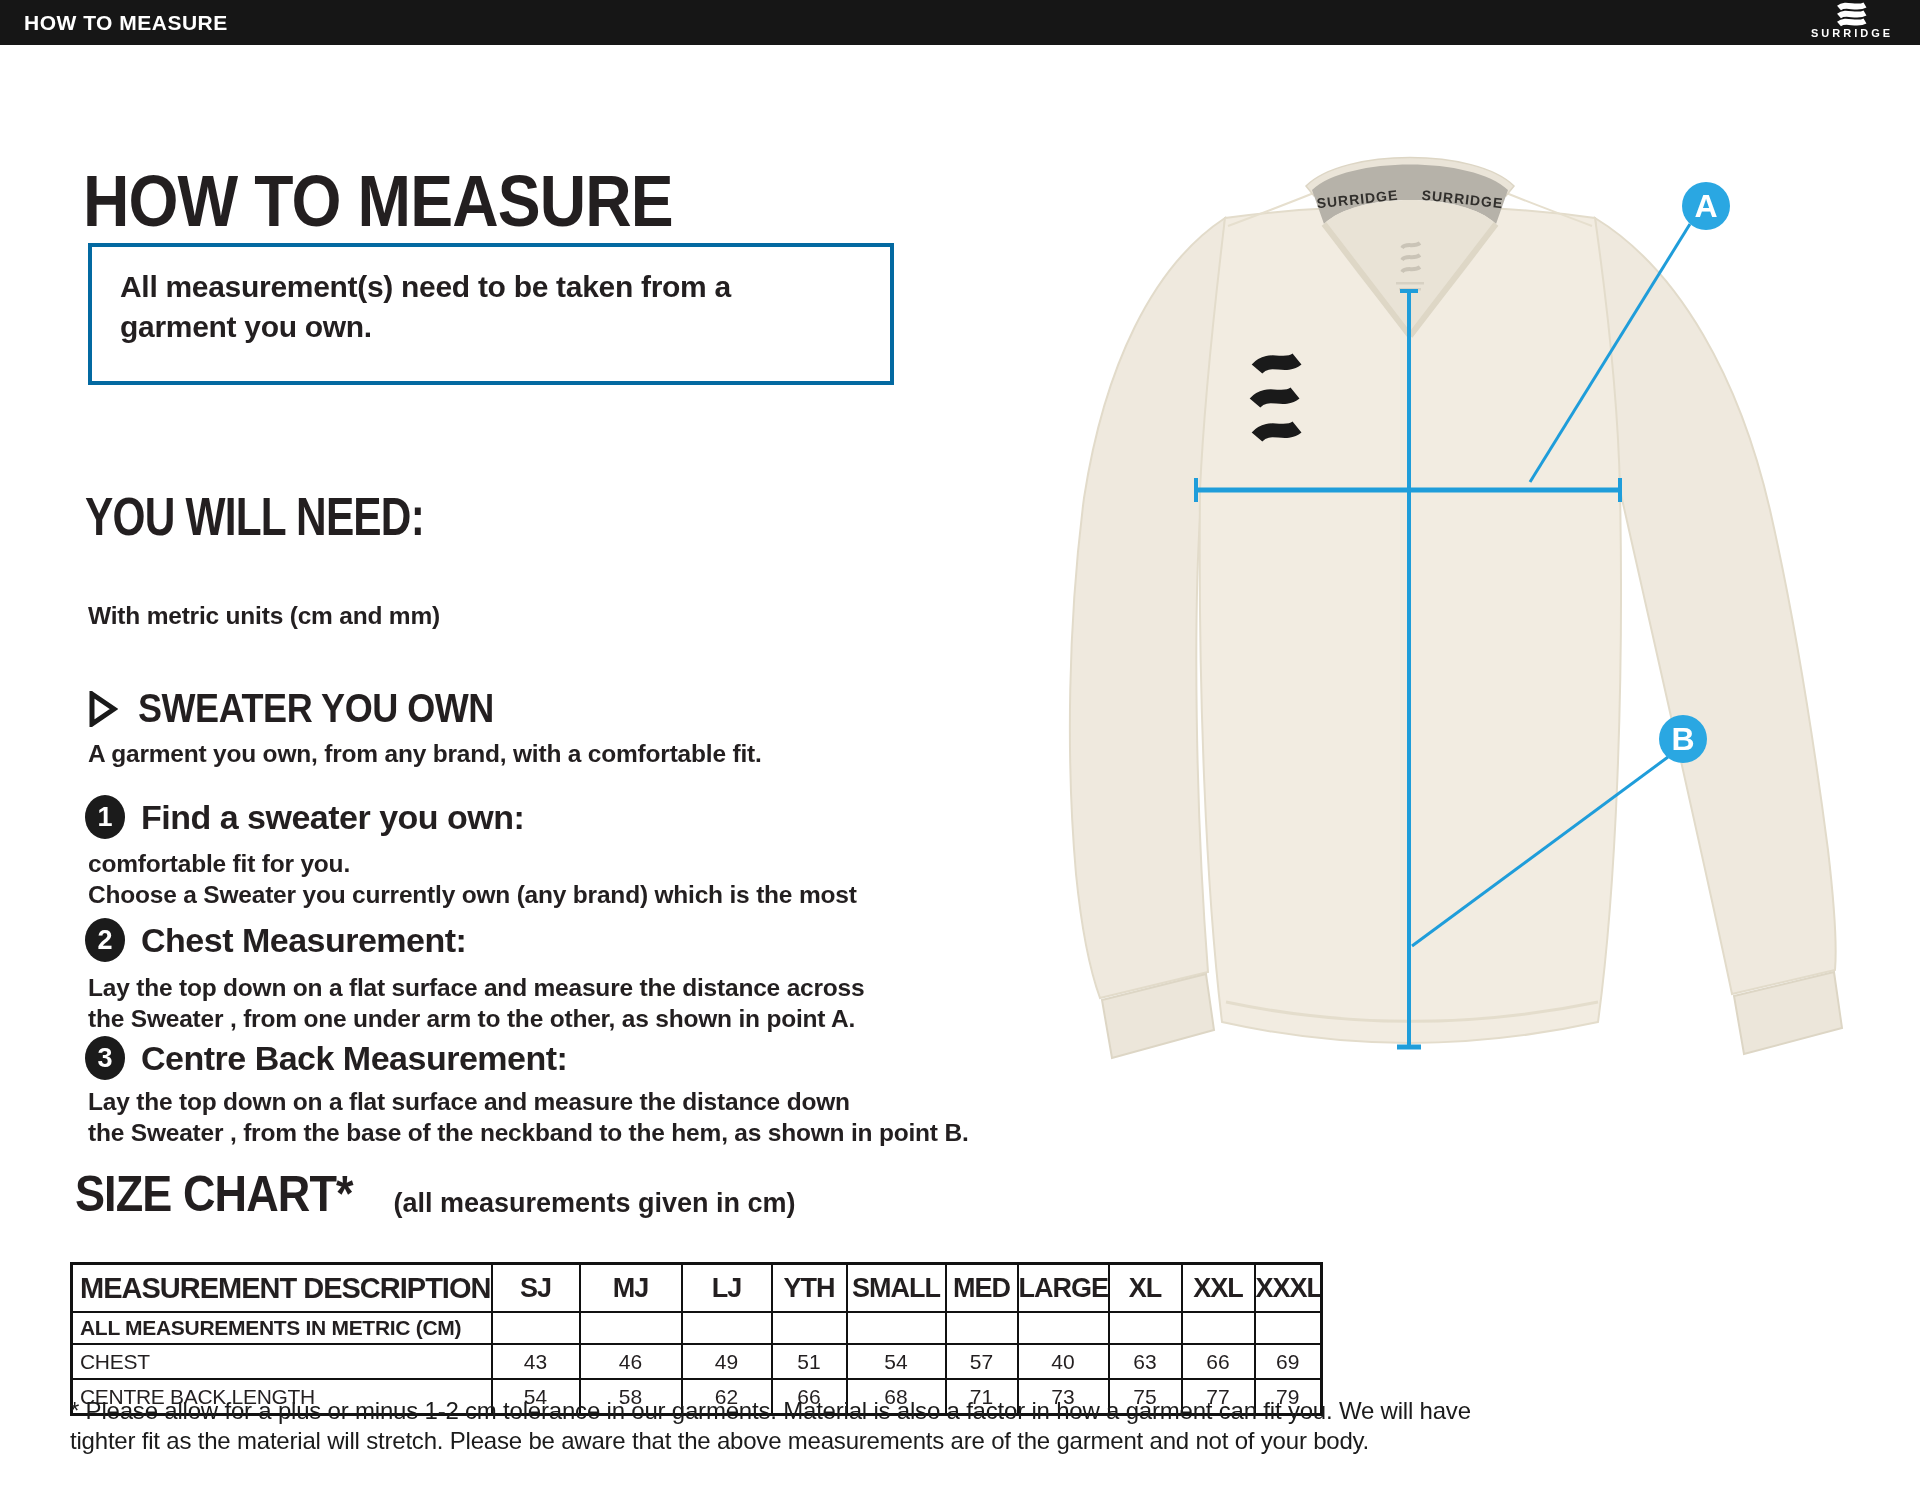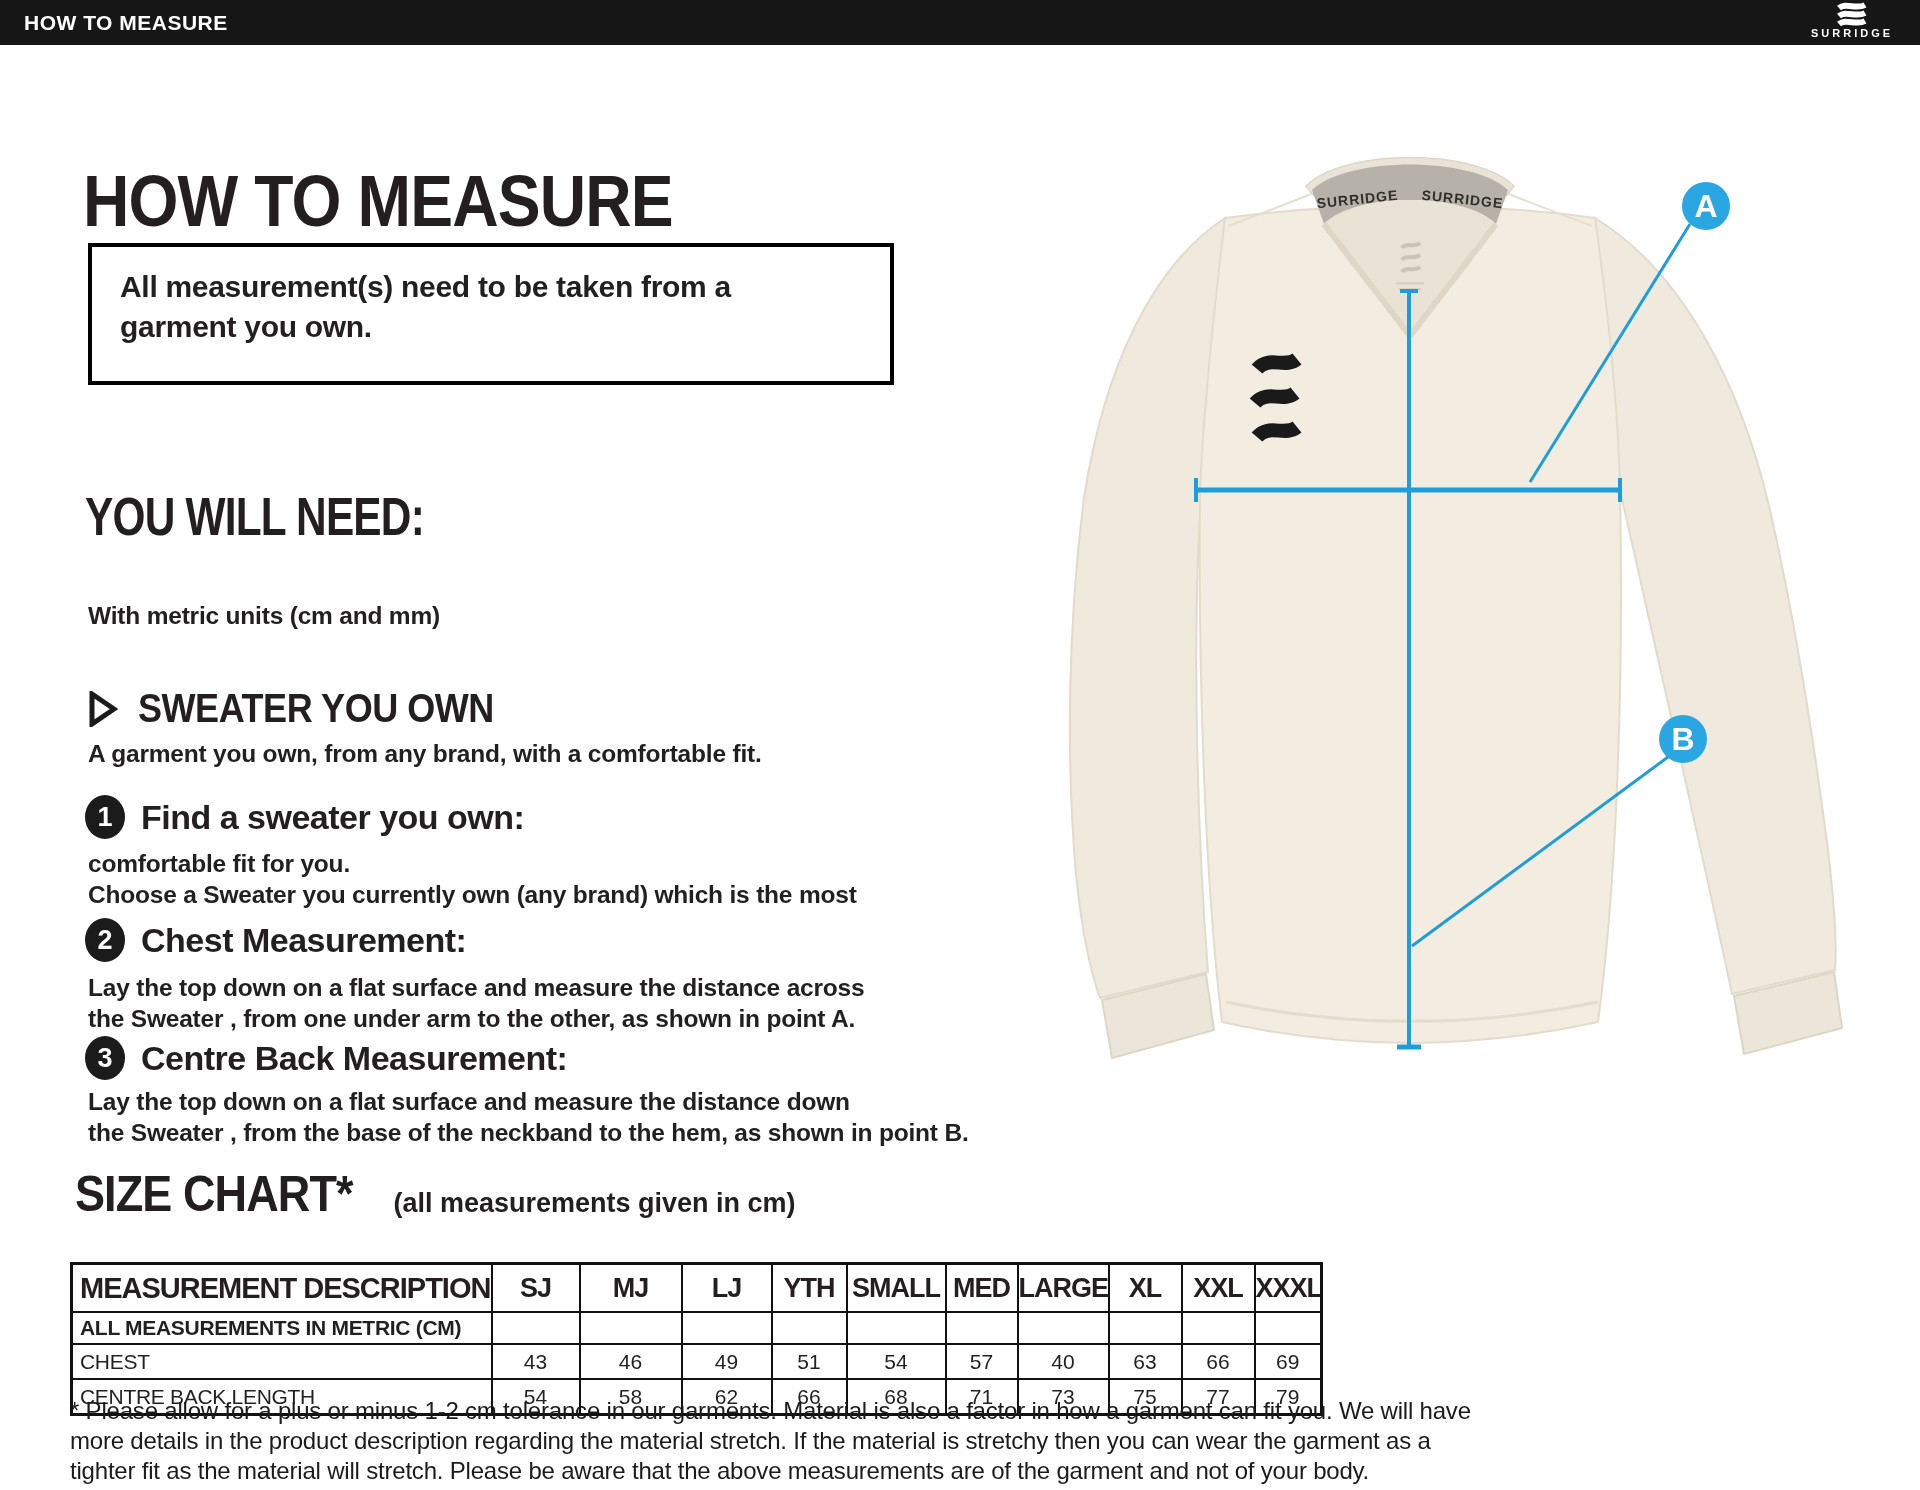--- a/index.html
+++ b/index.html
@@ -10,21 +10,21 @@
   .topbar{position:absolute;left:0;top:0;width:1920px;height:45px;background:#161616;}
   .topbar-title{position:absolute;left:24px;top:0;line-height:45px;font-size:21px;font-weight:bold;
                 color:#ffffff;letter-spacing:0.5px;}
   .topbar-logo{position:absolute;left:1796px;top:2px;width:112px;text-align:center;}
   .topbar-logo .mark{display:block;margin:0 auto;}
   .topbar-brand{display:block;margin-top:-2px;font-size:11px;font-weight:bold;color:#ffffff;letter-spacing:3px;}
 
   
   .h1{position:absolute;left:83px;top:110px;font-size:73px;font-weight:bold;letter-spacing:-1px;
       transform:scaleX(0.88);transform-origin:left top;white-space:nowrap;}
-  .notice-box{position:absolute;left:88px;top:243px;width:770px;height:96px;border:4px solid #000000;
+  .notice-box{position:absolute;left:88px;top:243px;width:770px;height:96px;border:4px solid #0369a1;
               padding:20px 0 18px 28px;}
   .notice-line{font-size:30px;font-weight:bold;line-height:40px;letter-spacing:-0.3px;}
 
   .h2{position:absolute;font-size:53px;font-weight:bold;letter-spacing:-1px;
       transform:scaleX(0.8);transform-origin:left top;white-space:nowrap;}
   .ywn-heading{left:85px;top:442px;}
 
   .need-item-row{position:absolute;display:flex;align-items:center;gap:20px;}
   .need-title{font-size:40px;font-weight:bold;letter-spacing:-0.5px;transform:scaleX(0.9);
               transform-origin:left center;white-space:nowrap;}
@@ -196,21 +196,20 @@
           <td>73</td>
           <td>75</td>
           <td>77</td>
           <td>79</td>
         </tr>
       </tbody>
   </table>
 
   <div class="footnote">
     <div>* Please allow for a plus or minus 1-2 cm tolerance in our garments. Material is also a factor in how a garment can fit you. We will have</div>
-    <div>more details in the product description regarding the material stretch.  If the material is stretchy then you can wear the garment as a</div>
     <div>tighter fit as the material will stretch.  Please be aware that the above measurements are of the garment and not of your body.</div>
   </div>
 
   <svg class="figure" width="860" height="960" viewBox="0 0 860 960">
 
     <path d="M 185,88 C 112,136 64,238 44,368 C 28,492 26,630 36,744 C 42,804 52,846 60,868 L 168,842 C 156,688 152,480 162,360 Z" fill="#efe9de" stroke="#e2dbca" stroke-width="2"></path>
     <path d="M 555,88 C 640,140 700,250 730,380 C 755,490 775,620 788,720 C 795,780 797,816 795,840 L 692,864 C 667,744 625,560 580,360 Z" fill="#efe9de" stroke="#e2dbca" stroke-width="2"></path>
 
     <path d="M 62,870 L 166,844 L 174,900 L 72,928 Z" fill="#ece6da" stroke="#ddd6c5" stroke-width="2"></path>
     <path d="M 694,866 L 794,842 L 802,898 L 704,924 Z" fill="#ece6da" stroke="#ddd6c5" stroke-width="2"></path>

